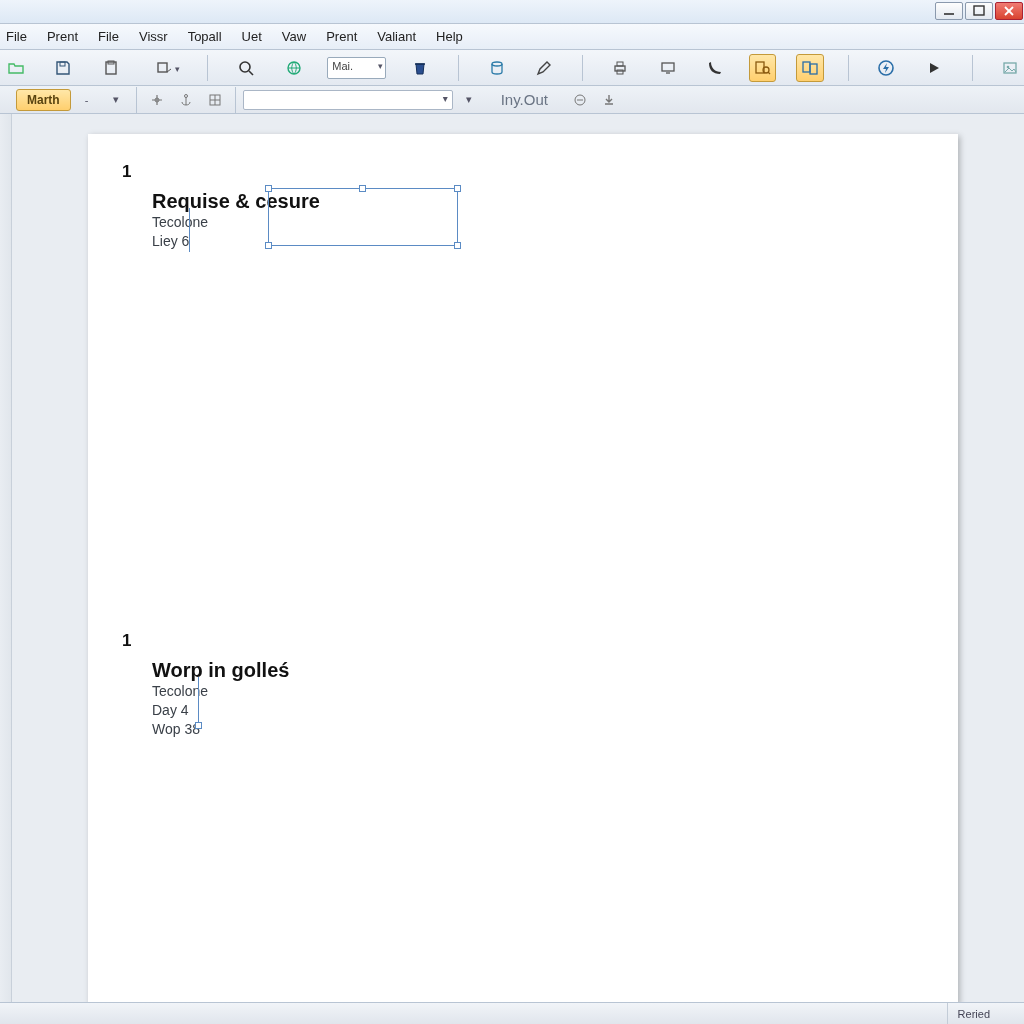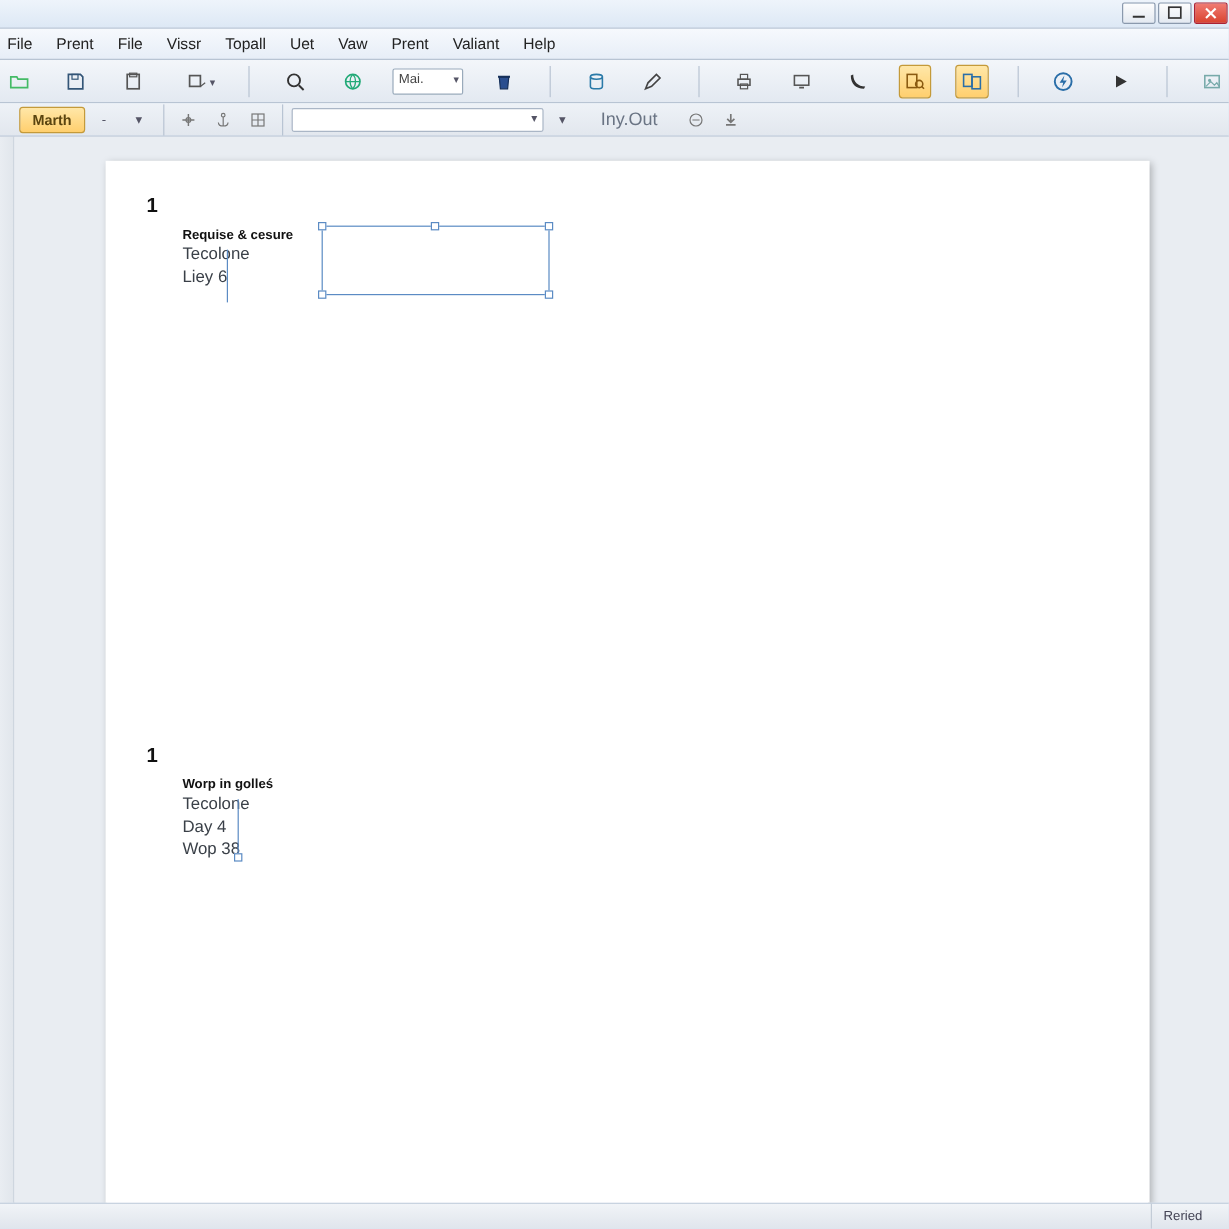--- a/index.html
+++ b/index.html
@@ -92,37 +92,37 @@
   .gutter{width:12px;background:linear-gradient(90deg,#e9edf2,#e1e6ec);border-right:1px solid #c8d0da;}
   .canvas-wrap{flex:1;overflow:hidden;position:relative;background:#e9edf2;}
   .page{
     position:absolute;left:76px;top:20px;
     width:870px;height:870px;background:#fff;
     box-shadow:2px 2px 6px rgba(0,0,0,.25);
     padding:28px 34px;
     font-size:14px;color:#333;
   }
   .pnum{font-size:17px;font-weight:700;color:#111;margin-bottom:8px;}
-  .heading{font-size:11px;font-weight:700;color:#111;}
+  .heading{font-size:20px;font-weight:700;color:#111;}
   .bodyln{font-size:14px;color:#3a4048;line-height:1.35;}
   .block2{margin-top:380px;}
 
   
   .selbox{
     position:absolute;border:1.5px solid #5b8bc4;
   }
   .handle{position:absolute;width:7px;height:7px;background:#fff;border:1.5px solid #5b8bc4;}
   .vline{position:absolute;width:0;border-left:1.5px solid #5b8bc4;}
 
   
   .statusbar{
     height:22px;background:linear-gradient(#f1f4f8,#e0e5ec);
     border-top:1px solid #b8c4d3;
     display:flex;align-items:center;justify-content:flex-end;
-    font-size:11px;color:#445;padding-right:12px;gap:10px;
+    font-size:11px;color:#445;padding-right:24px;gap:10px;
   }
   .statusbar .cell{border-left:1px solid #c3ccd7;padding:0 10px;height:100%;display:flex;align-items:center;}
 </style>
 </head>
 <body>
 
 <div class="titlebar">
   <div class="spacer"></div>
   <div class="wbtns">
     <div class="wbtn">

